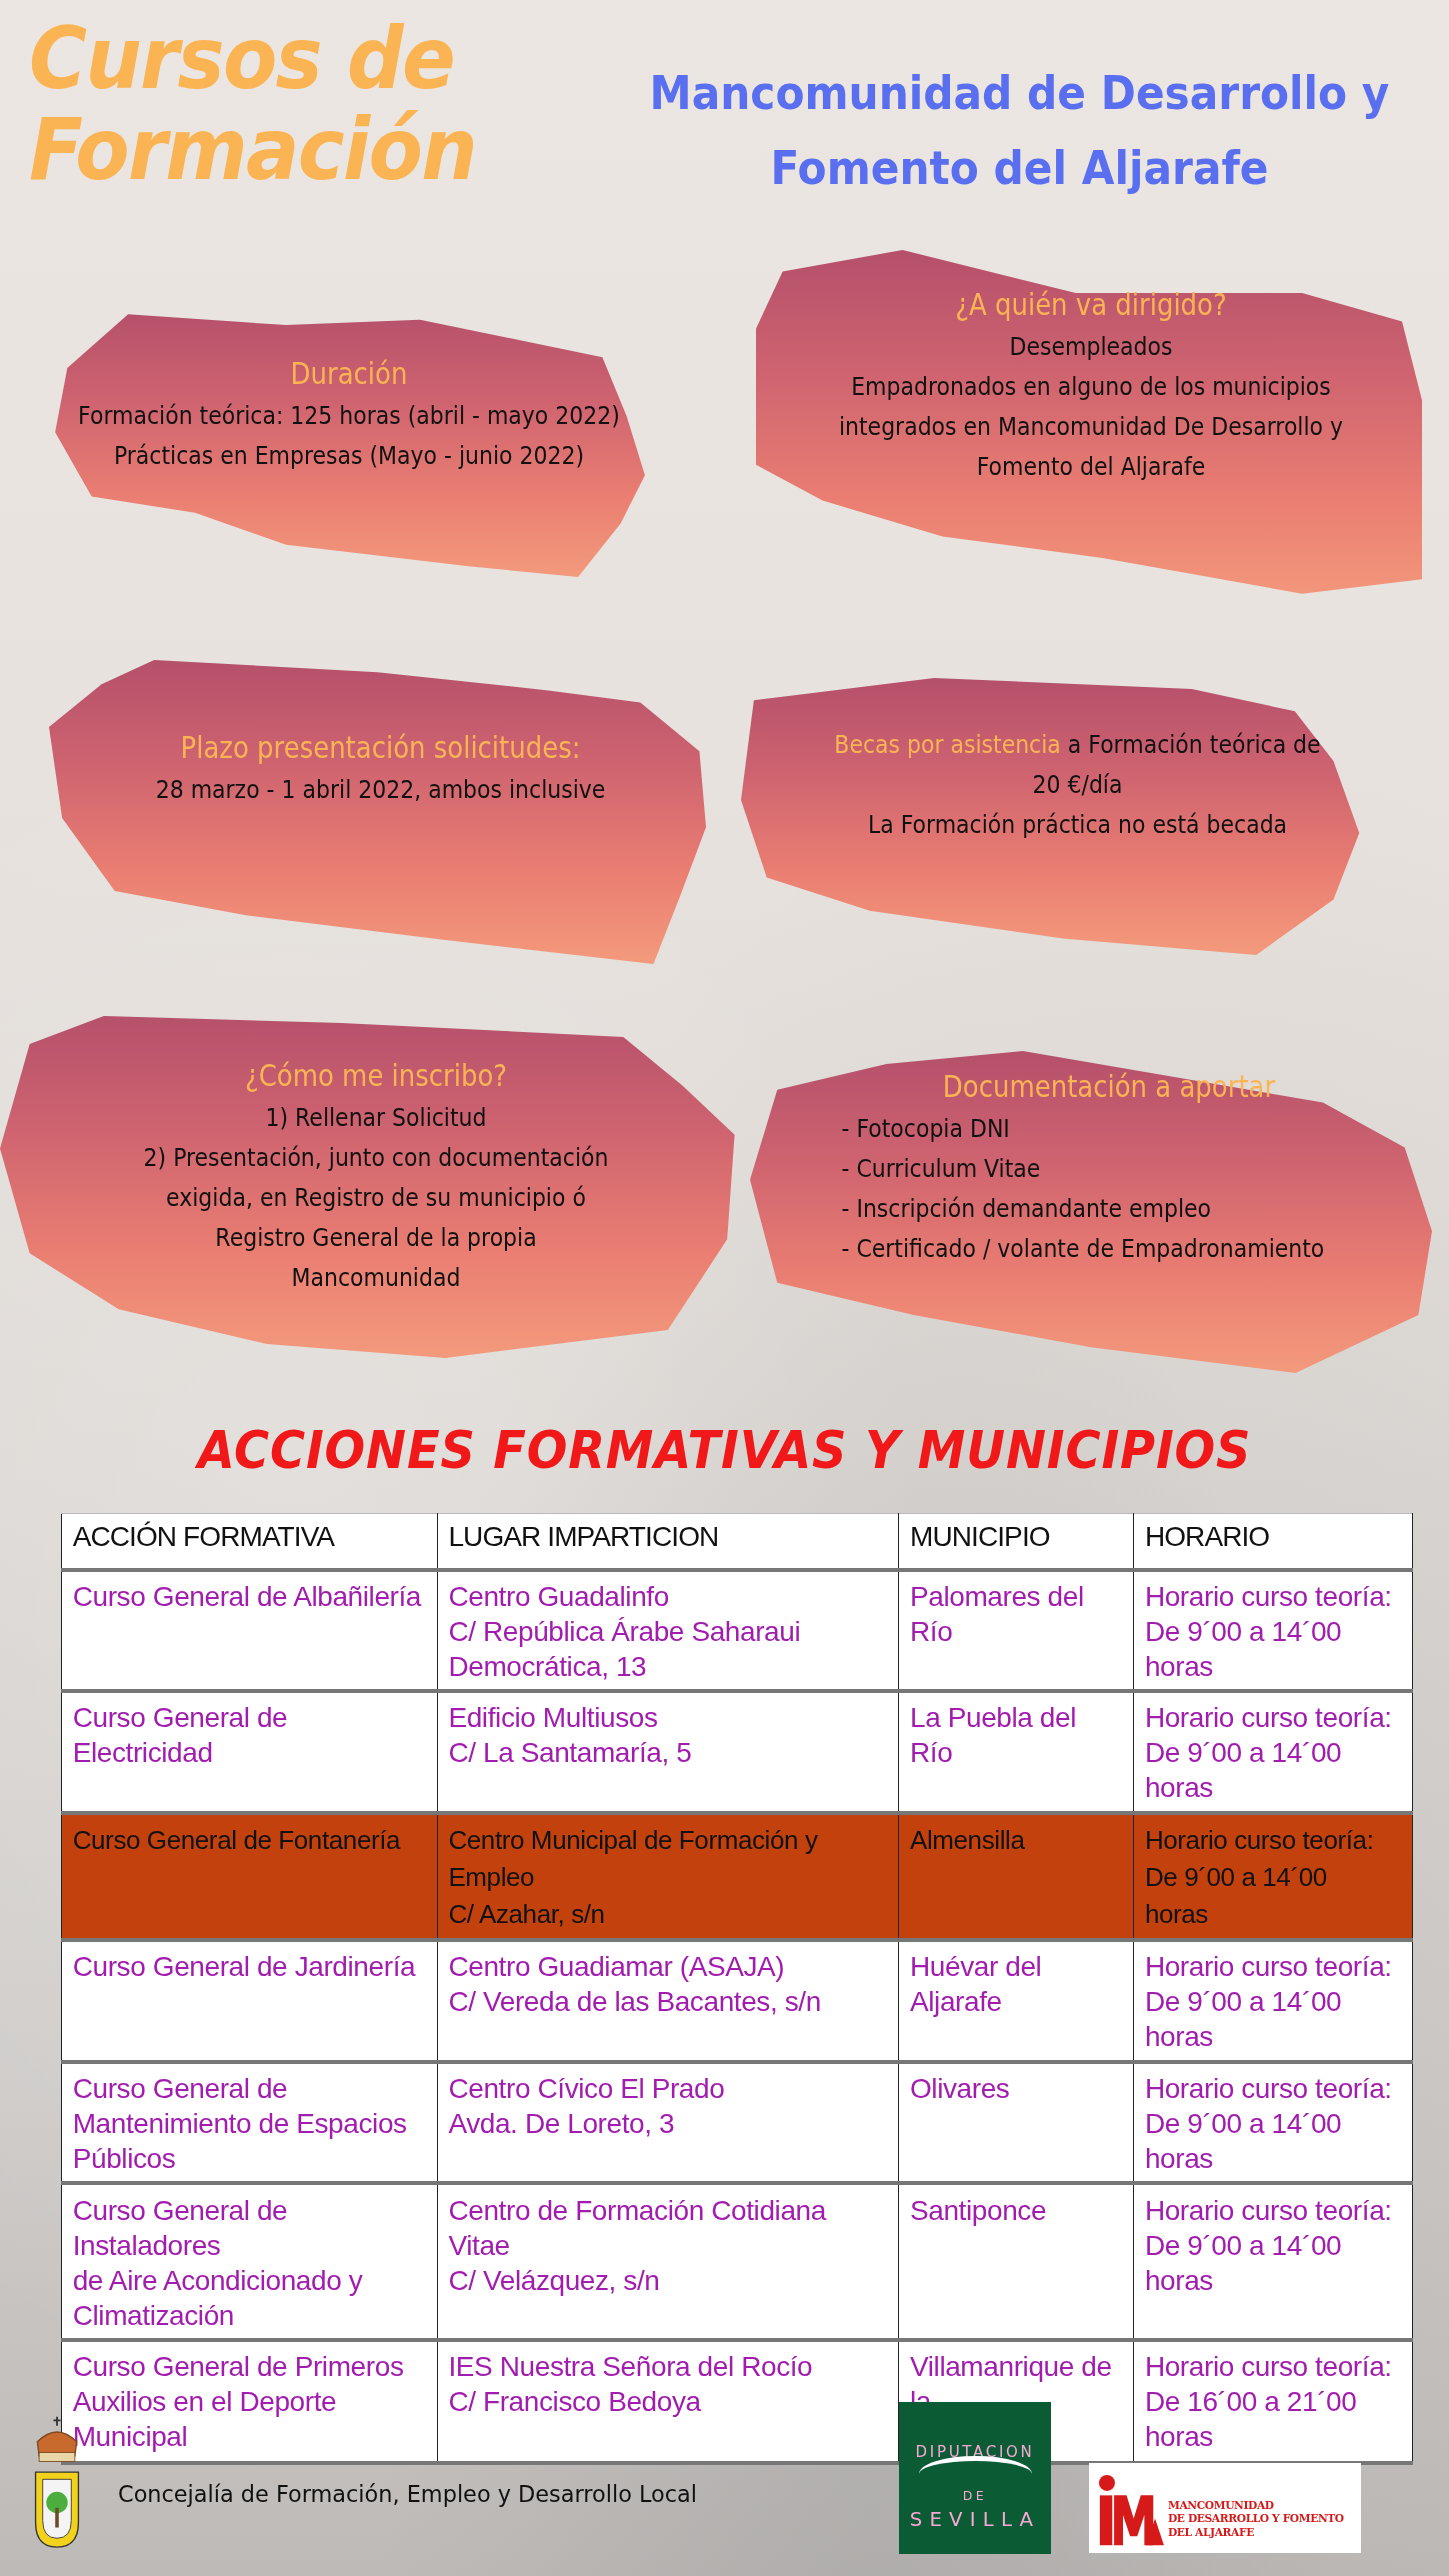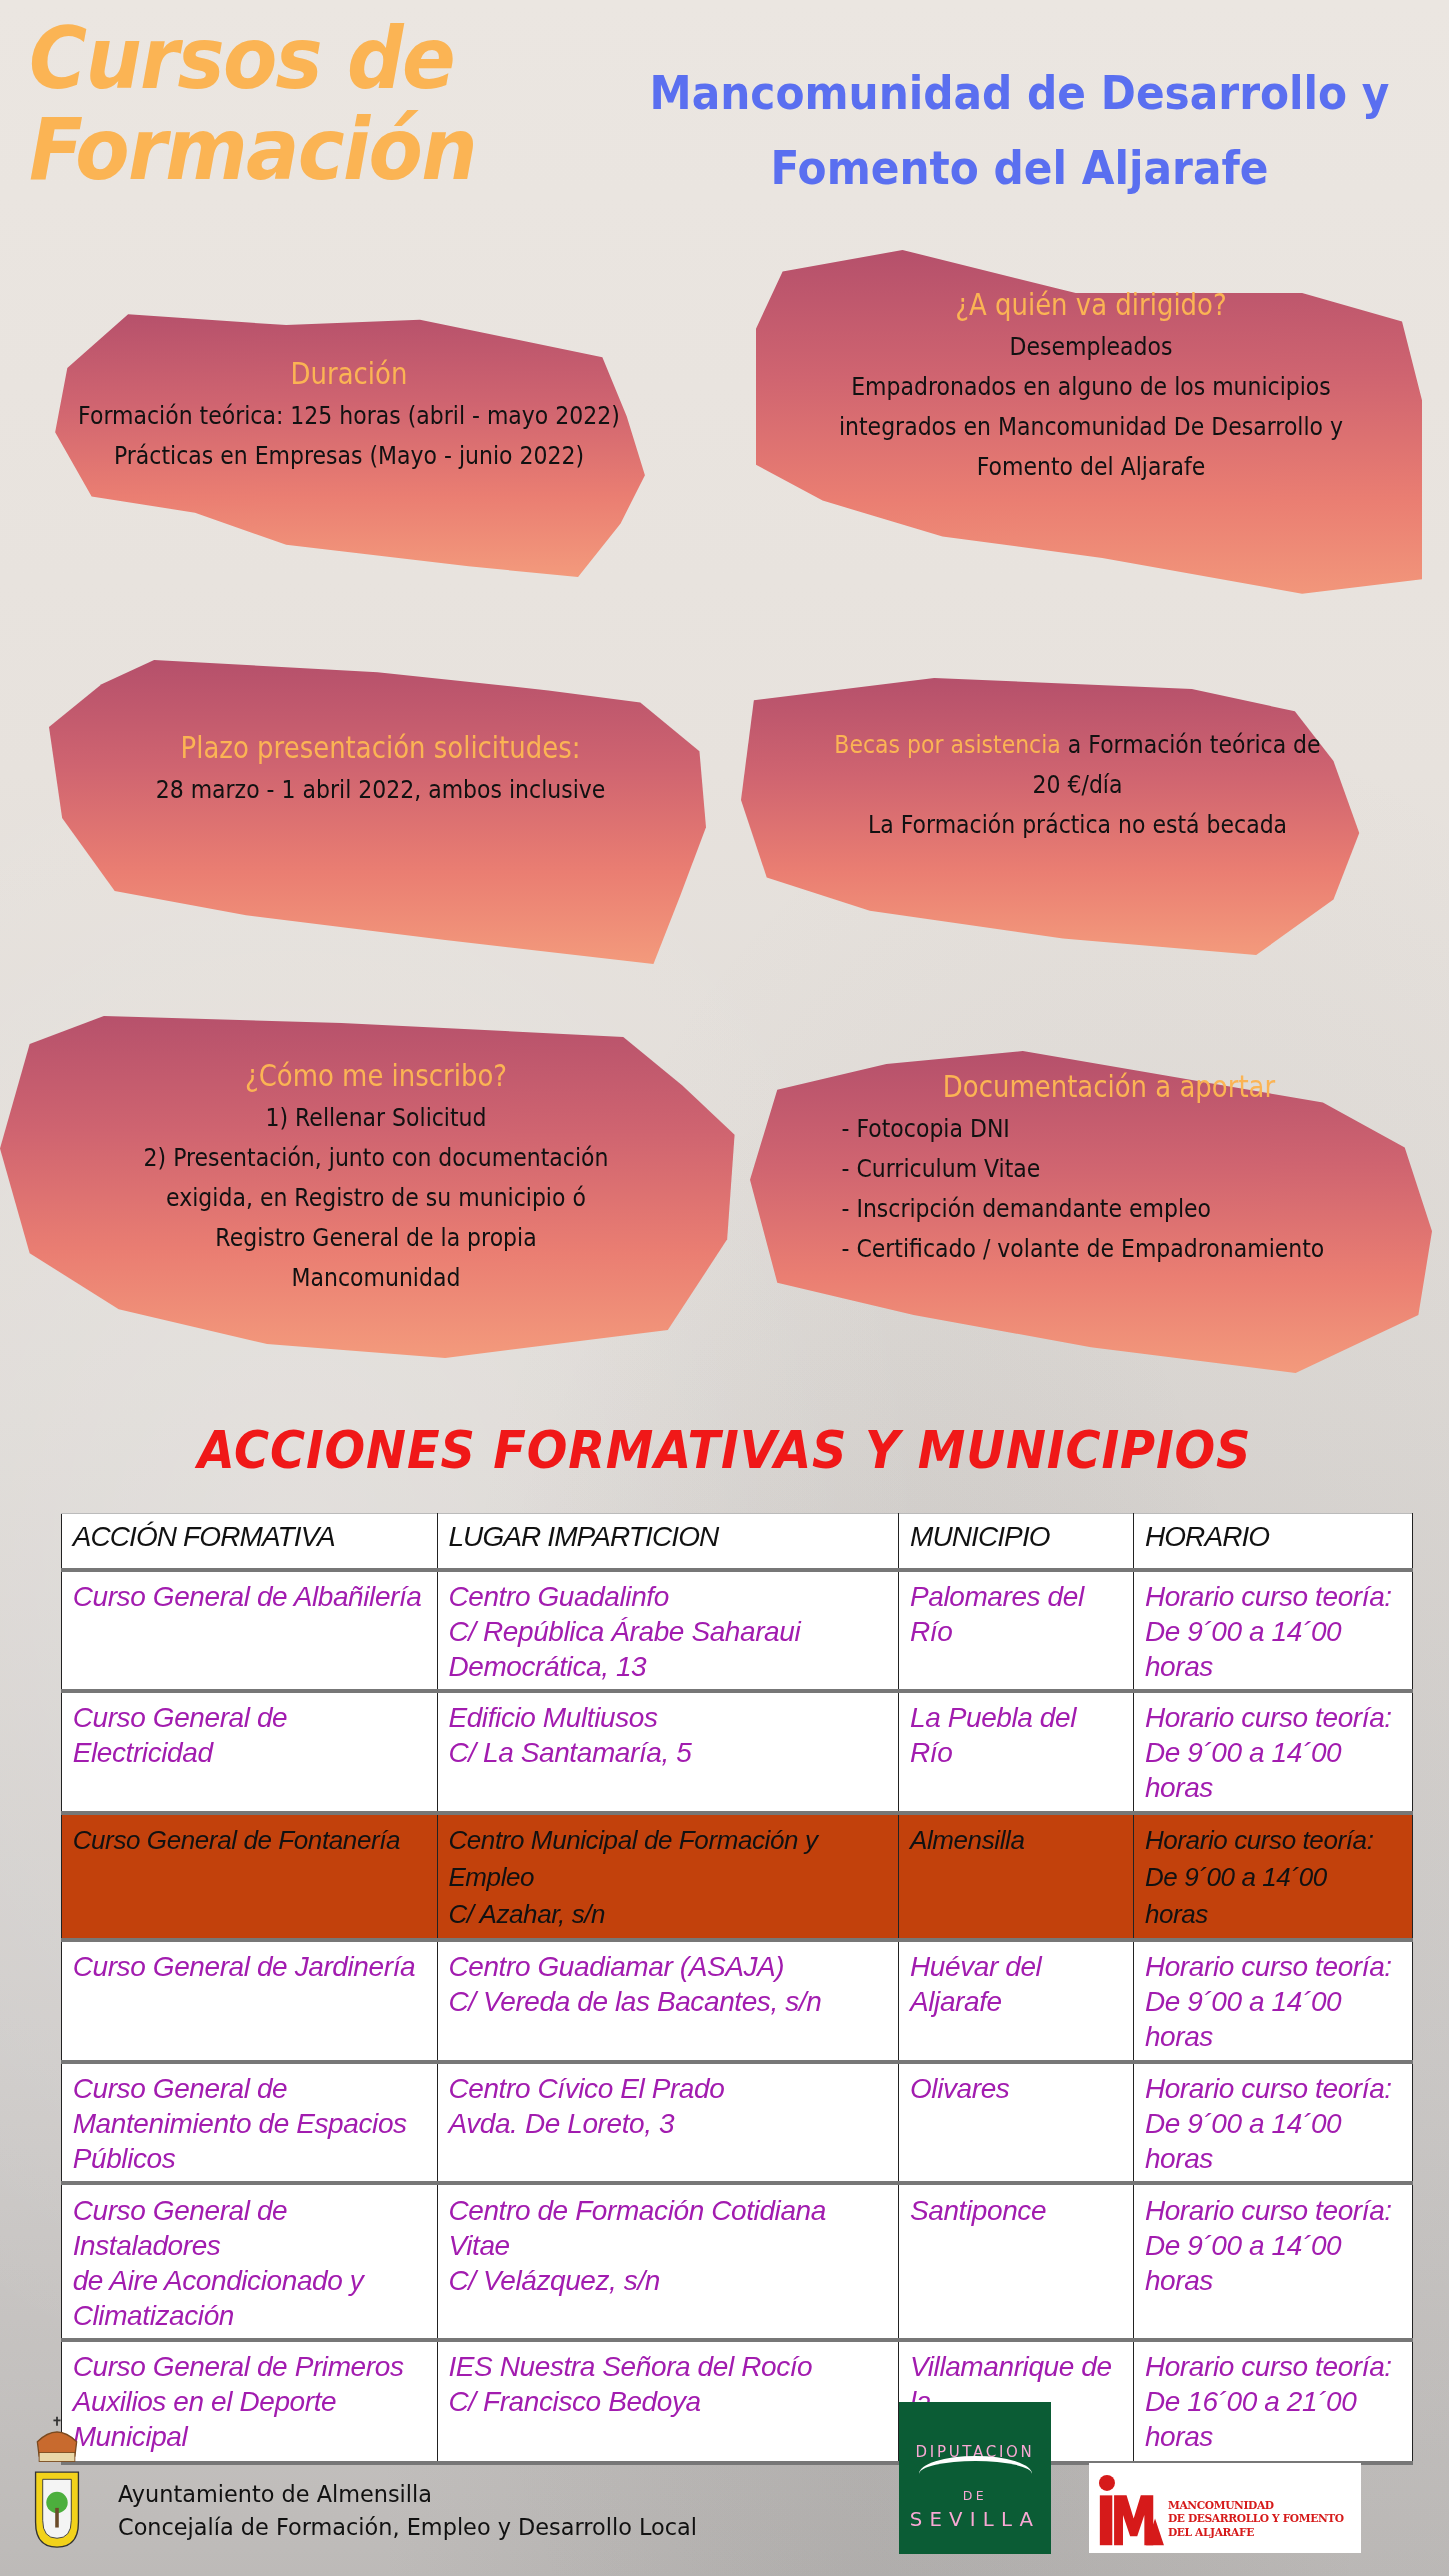--- a/index.html
+++ b/index.html
@@ -48,21 +48,20 @@
     position: absolute; left: 0; width: 1449px; top: 1420px;
     text-align: center; color: #f01818;
     font-family: "DejaVu Sans", sans-serif; font-weight: bold; font-style: italic;
     font-size: 52px; letter-spacing: 0.9px;
     transform: scaleX(0.92); transform-origin: center top;
   }
   table.courses {
     position: absolute; left: 61px; top: 1513px; width: 1352px;
     border-collapse: collapse; background: #fff;
     font-family: "Liberation Sans", sans-serif;
-    font-style: italic;
   }
   table.courses th, table.courses td {
     border: 1.8px solid #222;
     vertical-align: top; text-align: left;
     padding: 7.2px 9px 5.4px 10.7px;
   }
   table.courses th {
     font-weight: normal; color: #111; font-size: 28px; height: 56px;
     letter-spacing: -0.9px; border-top: 0.9px solid #bbb;
     border-bottom: 4.5px solid #777;
@@ -311,21 +310,20 @@
   <line x1="28" y1="2" x2="28" y2="12" stroke="#333" stroke-width="2"></line>
   <line x1="24" y1="6" x2="32" y2="6" stroke="#333" stroke-width="2"></line>
   <path d="M6 30 Q28 8 50 30 L48 46 L8 46 Z" fill="#c86a2e" stroke="#7a4a20" stroke-width="1.5"></path>
   <rect x="8" y="42" width="40" height="10" fill="#e9d7a8" stroke="#7a4a20" stroke-width="1"></rect>
   <path d="M4 64 L52 64 L52 120 Q52 148 28 148 Q4 148 4 120 Z" fill="#f2d21b" stroke="#333" stroke-width="1.5"></path>
   <path d="M12 72 L44 72 L44 118 Q44 138 28 138 Q12 138 12 118 Z" fill="#f4f4f4" stroke="#333" stroke-width="1"></path>
   <circle cx="28" cy="98" r="12" fill="#4caf3d"></circle>
   <rect x="26" y="104" width="4" height="22" fill="#6b4b2a"></rect>
 </svg>
 <div class="footer-text">
-  <div>Ayuntamiento de Almensilla</div>
   <div>Concejalía de Formación, Empleo y Desarrollo Local</div>
 </div>
 
 <div class="logo-dip">
   <div class="t1">DIPUTACION</div>
   <div class="arc"></div>
   <div class="t2">DE</div>
   <div class="t3">SEVILLA</div>
 </div>
 

